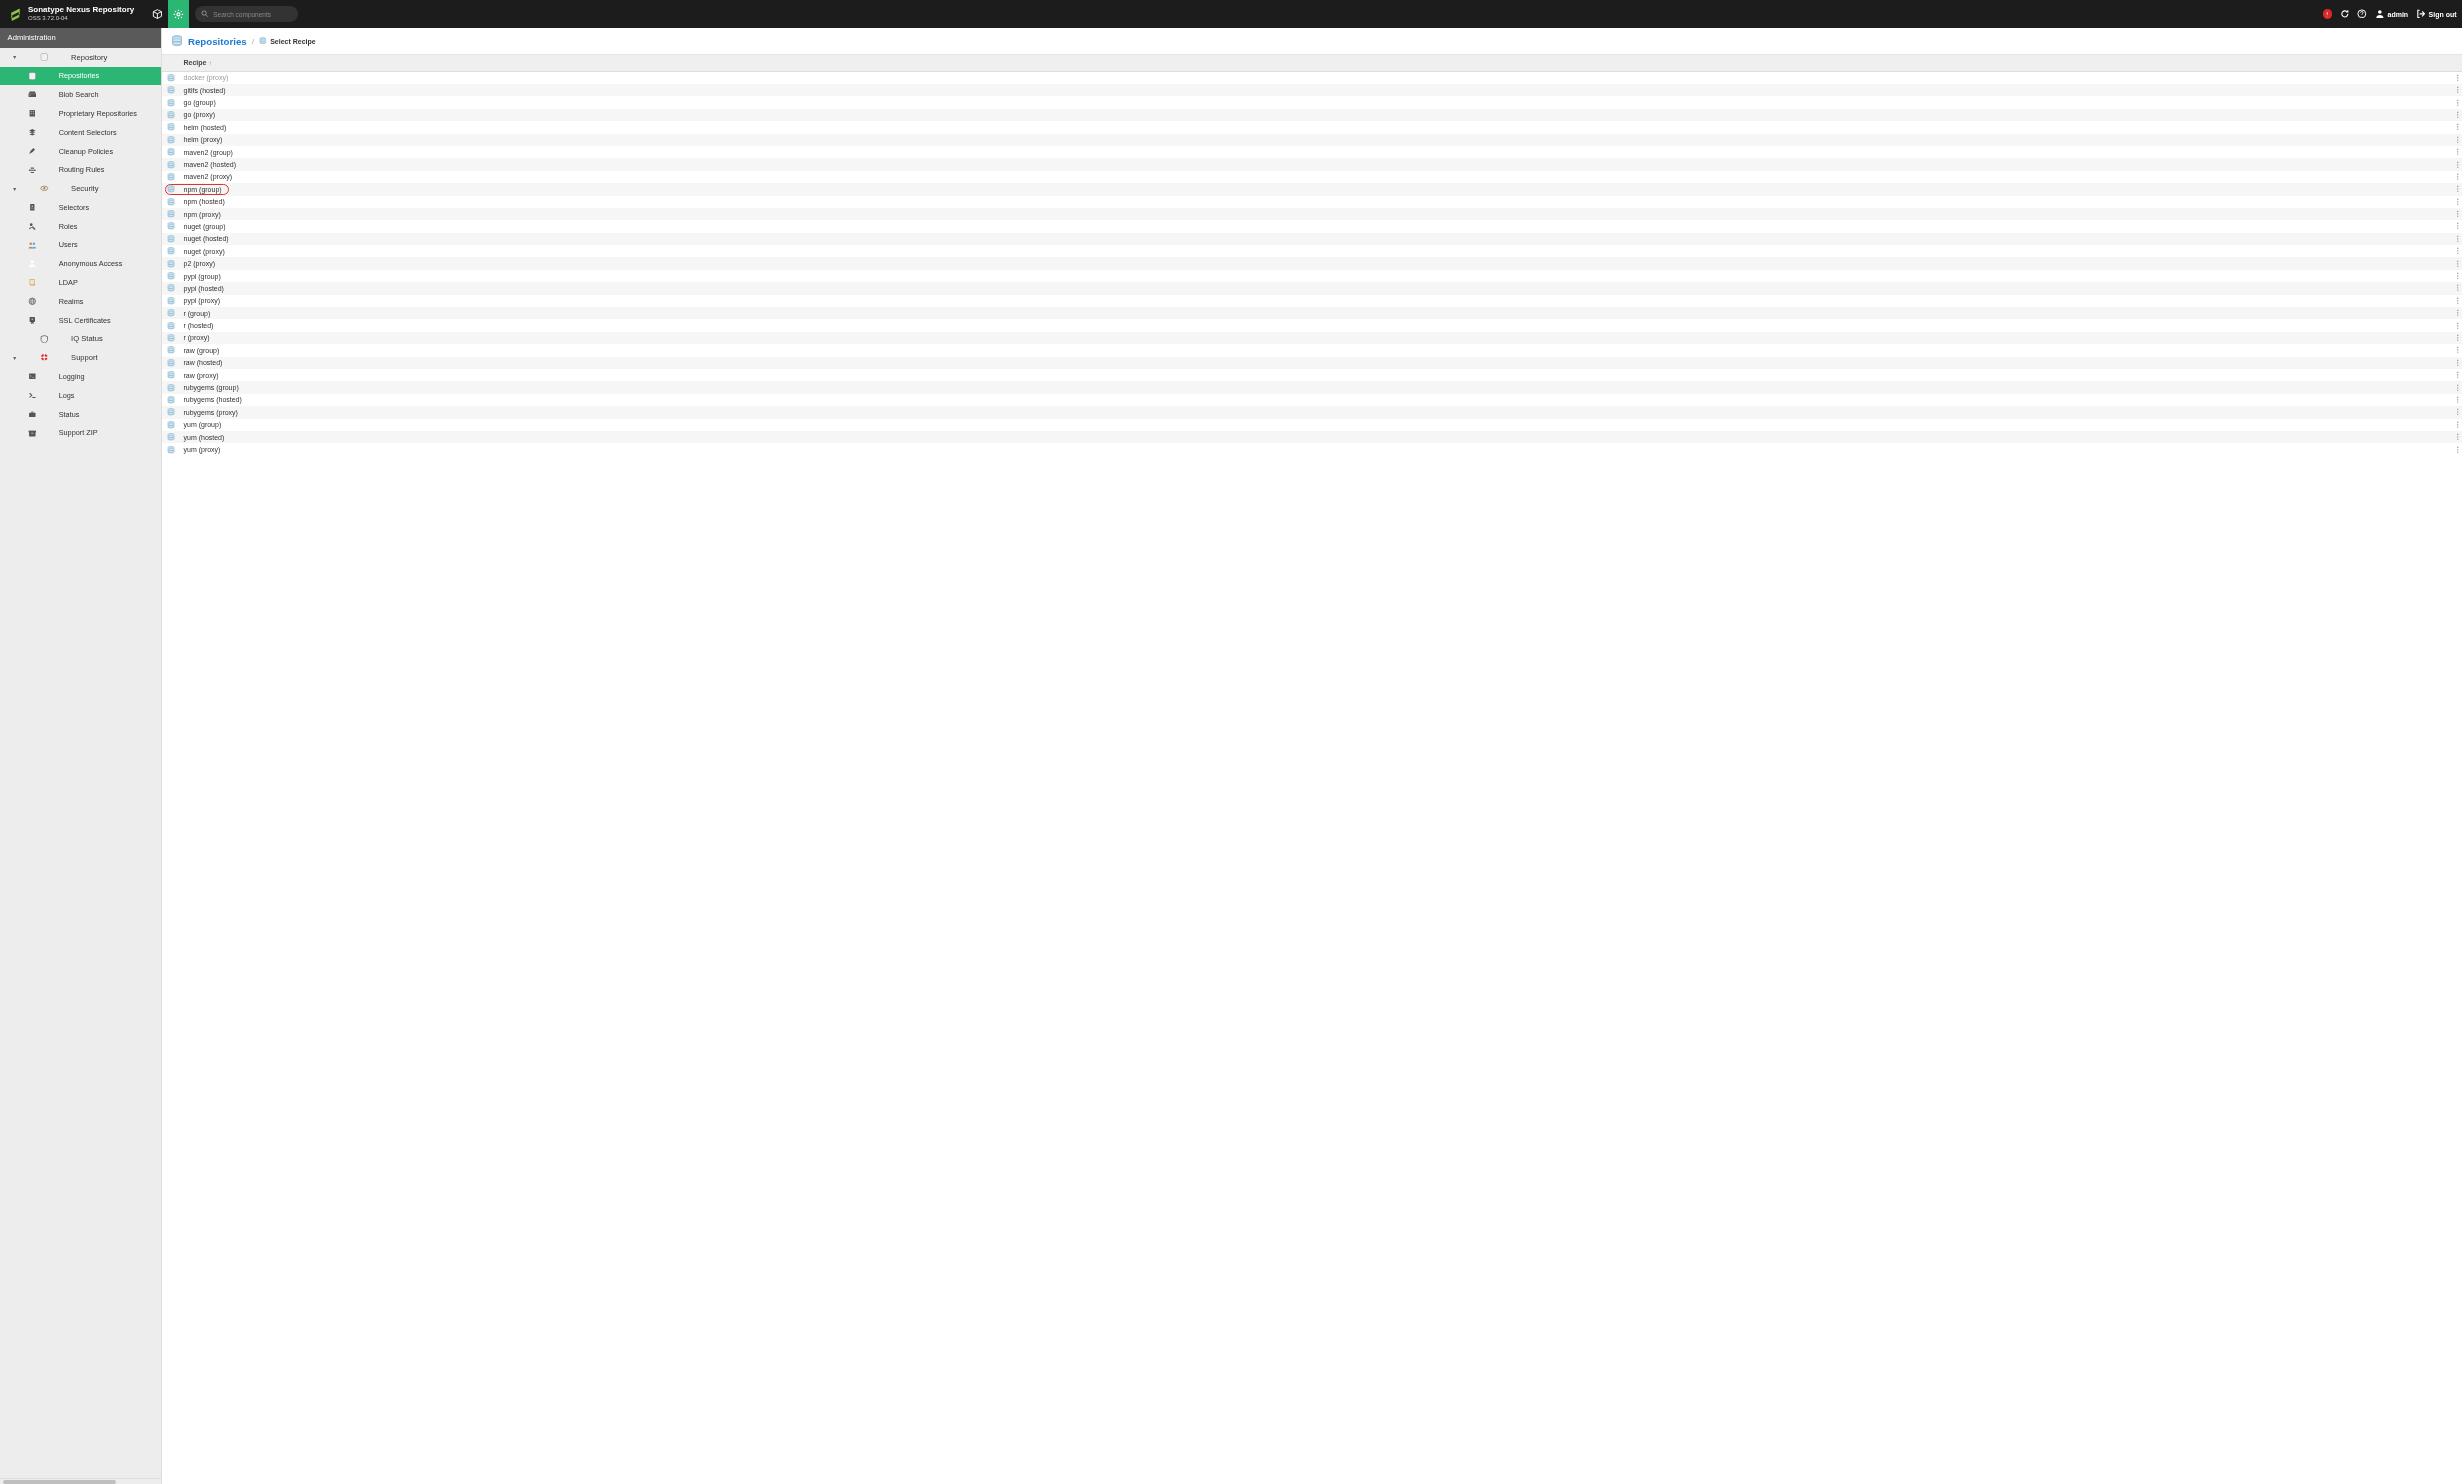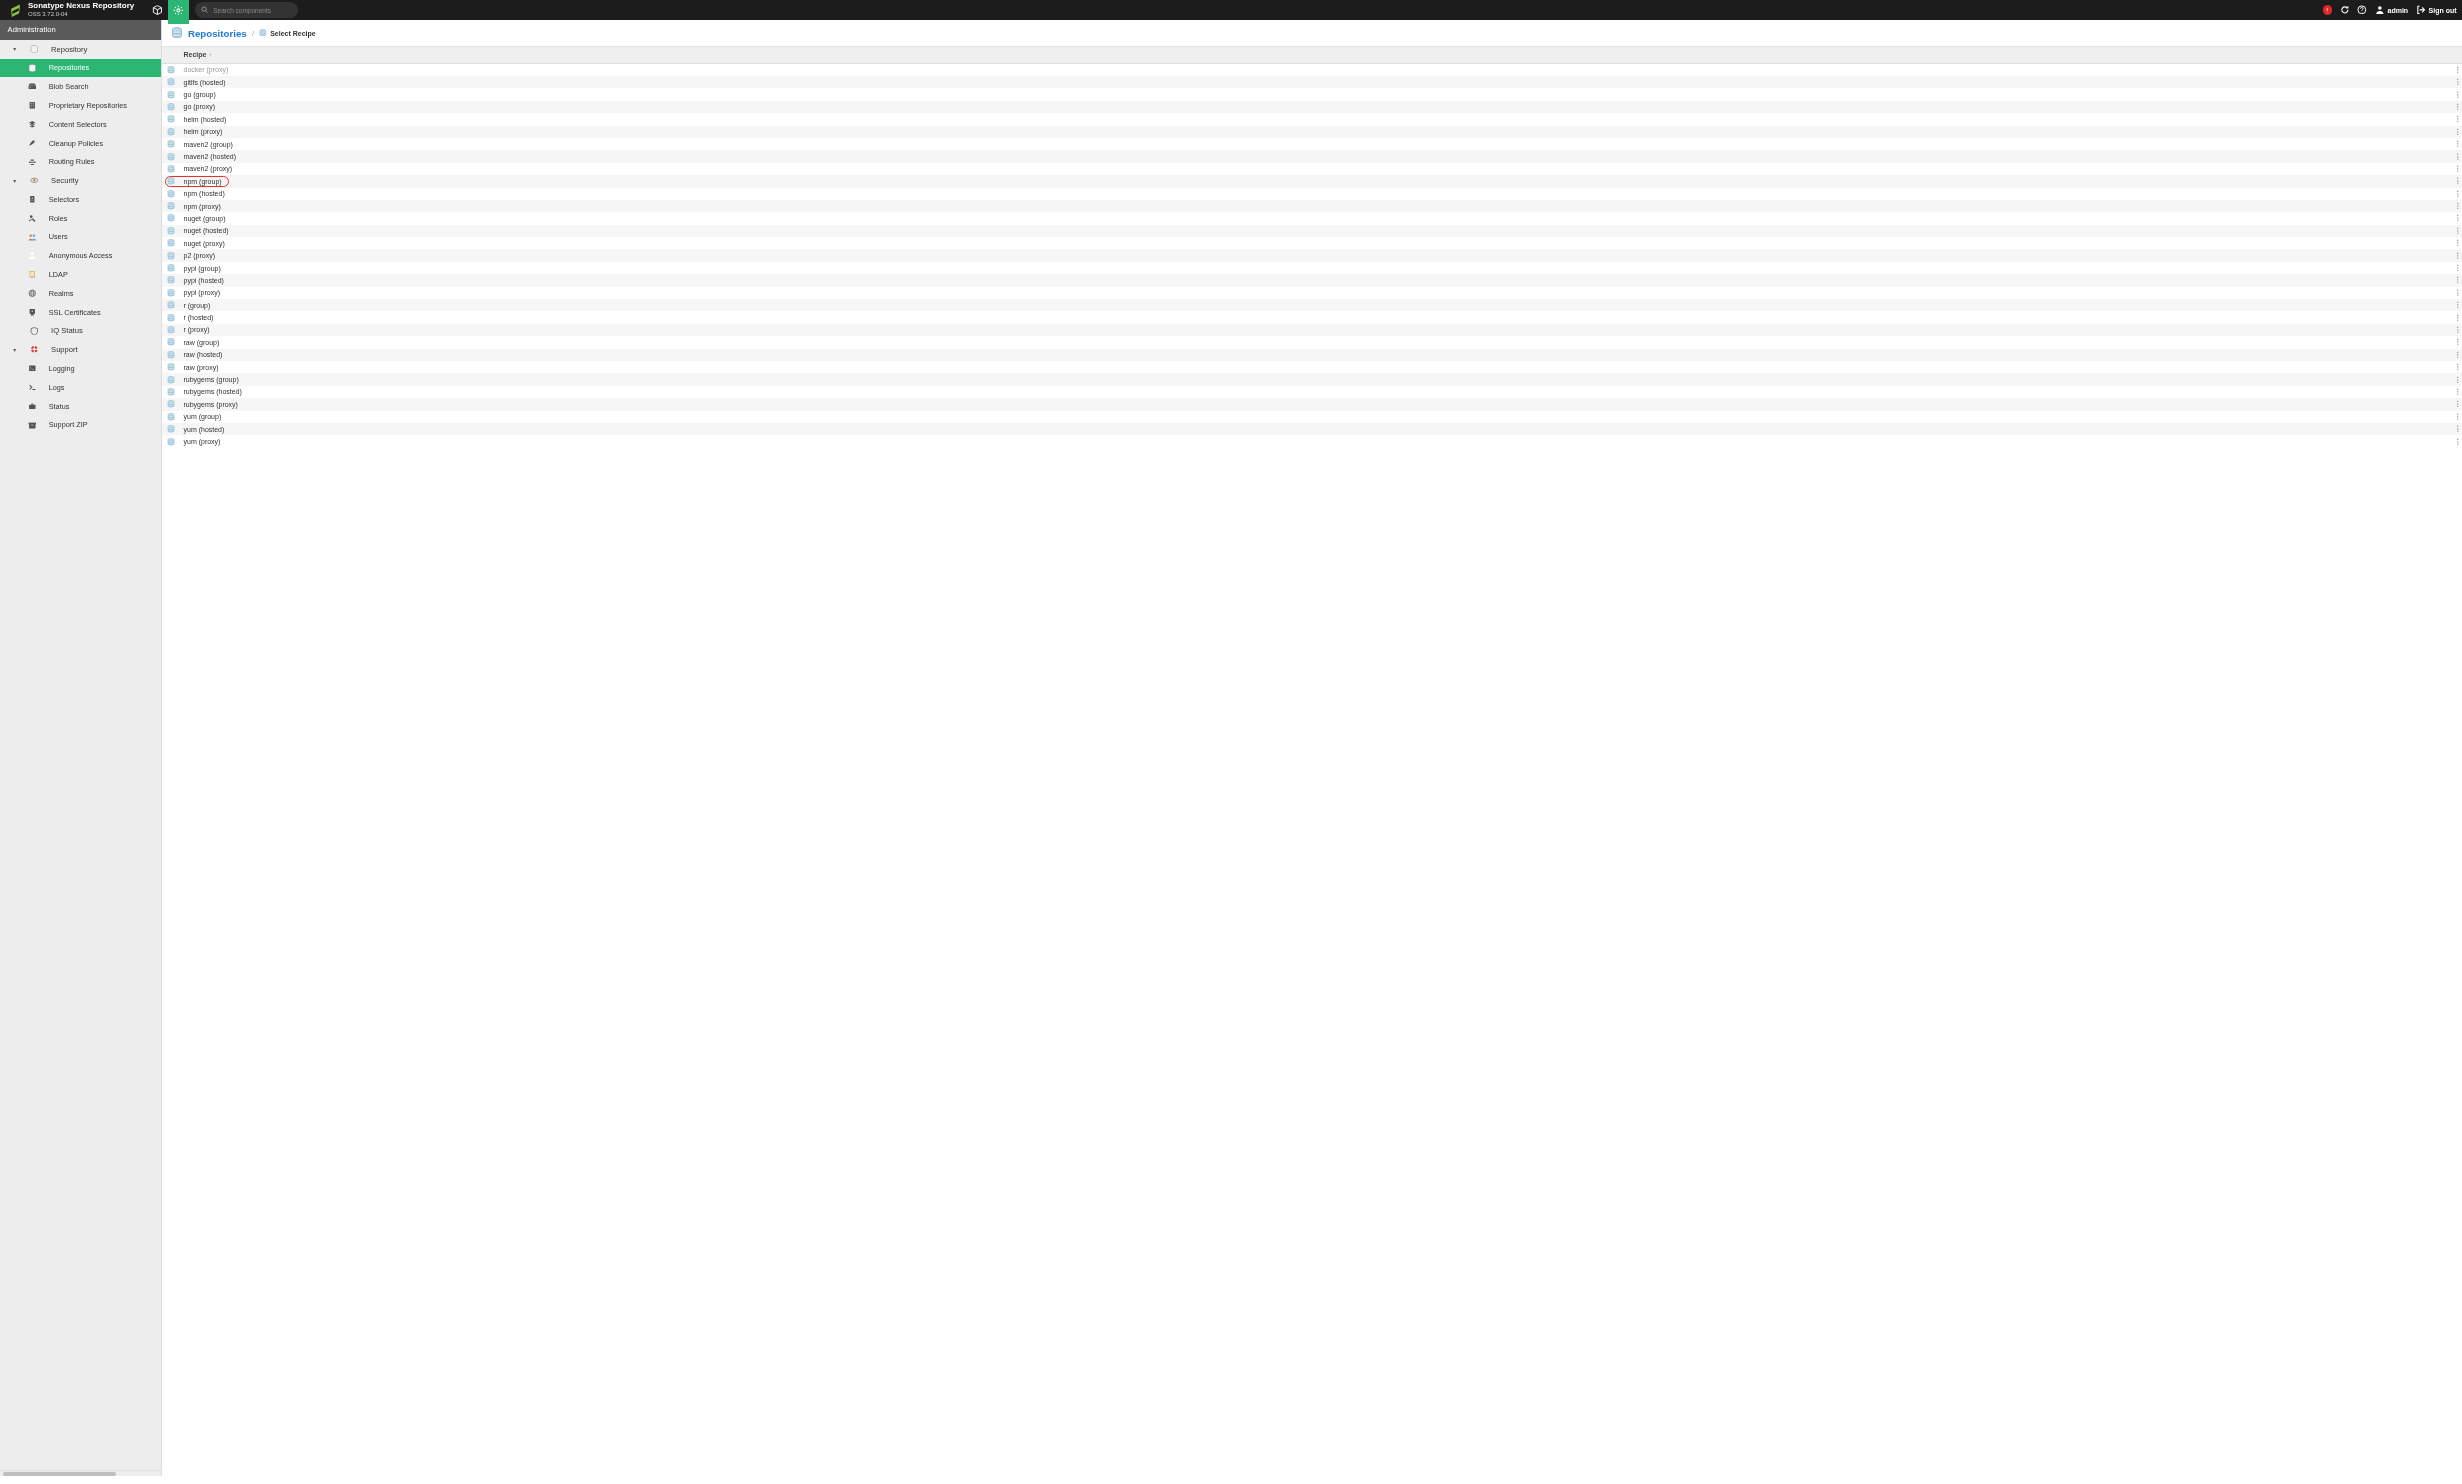--- a/index.html
+++ b/index.html
@@ -1,21 +1,21 @@
 <!DOCTYPE html>
 <html style="font-size:8.6px"><head>
 <meta charset="utf-8">
 <style>
 * { margin: 0; padding: 0; box-sizing: border-box; font-family: -apple-system, BlinkMacSystemFont, "Segoe UI", Helvetica, Arial, sans-serif; }
 html, body { height: 100%; overflow: hidden; }
 body { font-size: 7px; color: #333; background: #fff; }
 
 
 .header {
-  height: 20px;
+  height: 28px;
   background: #1c1c1c;
   display: flex;
   align-items: center;
   color: #fff;
   padding: 0 5.4px 0 7.6px;
 }
 .header .logo { display: flex; align-items: center; gap: 5.4px; }
 .header .logo-icon svg { width: 15px; height: 15px; }
 .header .logo-text { line-height: 1.1; }
 .header .logo-title { font-size: 8px; font-weight: 600; }
@@ -60,21 +60,21 @@
 
 .sidebar { width: 161px; background: #ededed; display: flex; flex-direction: column; }
 .sidebar .section-title {
   background: #5a5a5a; color: #fff;
   padding: 5.4px 7.6px; font-size: 7.6px; font-weight: 500;
 }
 .sidebar .tree { flex: 1; overflow-y: auto; padding-bottom: 4.3px; position: relative; }
 .sidebar .tree::-webkit-scrollbar { width: 4.9px; }
 .sidebar .tree::-webkit-scrollbar-thumb { background: #bfbfbf; border-radius: 2.2px; }
 .nav-item {
-  display: flex; align-items: center; gap: 12px;
+  display: flex; align-items: center; gap: 22px;
   padding: 4.9px 6.5px 4.9px 9.7px; cursor: pointer;
   color: #333; font-size: 7.6px;
 }
 .nav-item.lvl1 { padding-left: 12px; font-weight: 500; }
 .nav-item.lvl2 { padding-left: 27px; font-size: 7.3px; }
 .nav-item.active { background: #2bb673; color: #fff; }
 .nav-item.active .ni-icon svg { fill: #fff; stroke: #fff; }
 .nav-item .caret { width: 5.4px; font-size: 5.4px; color: #666; }
 .nav-item .ni-icon { width: 9.7px; display: flex; align-items: center; justify-content: center; }
 .nav-item .ni-icon svg { width: 8.6px; height: 8.6px; fill: #555; }

